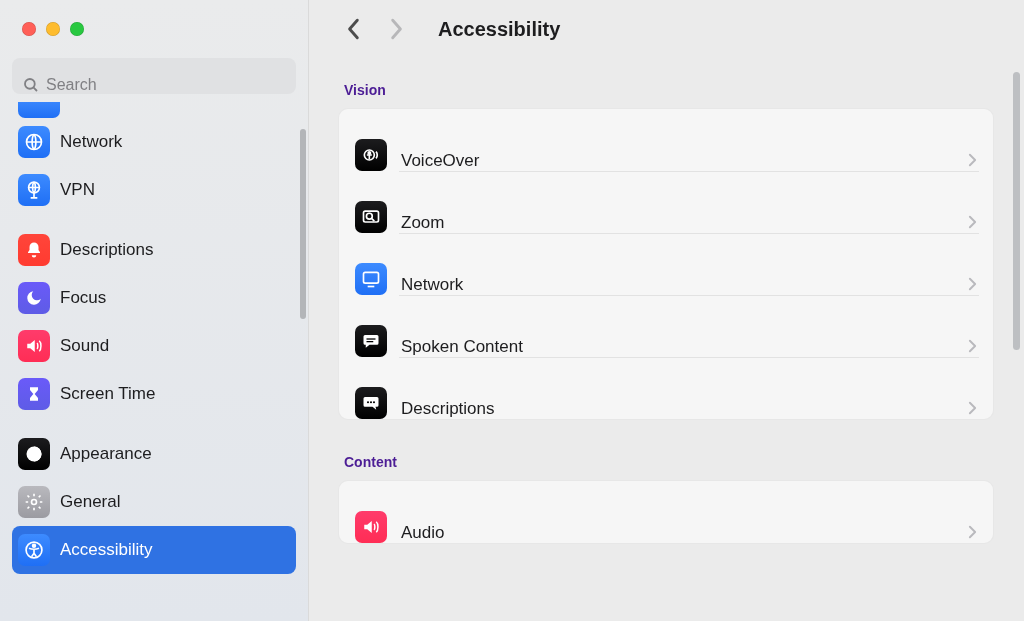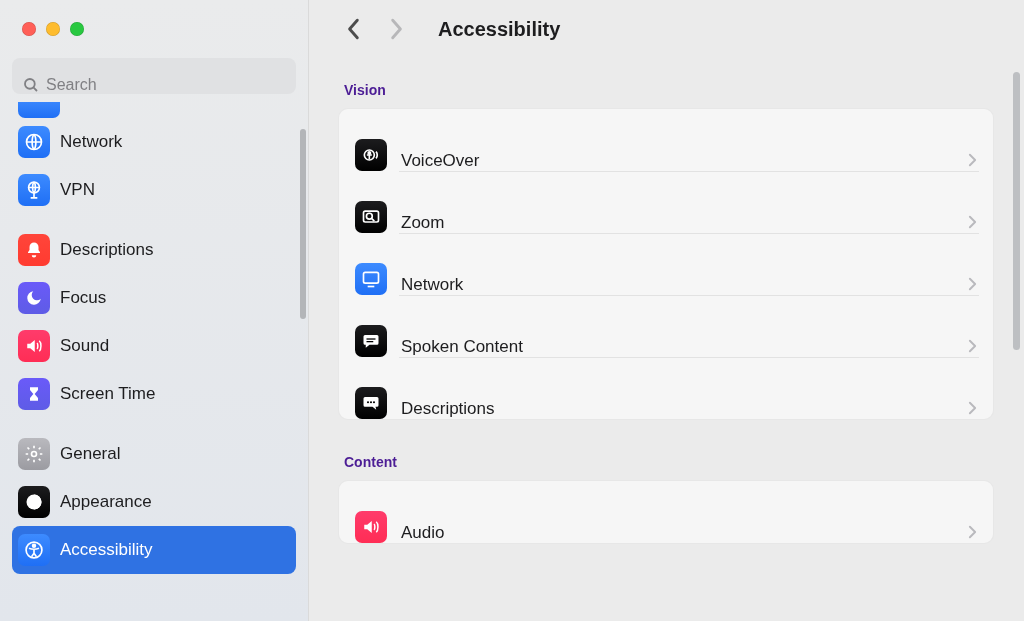--- a/index.html
+++ b/index.html
@@ -138,36 +138,36 @@
           <svg width="16" height="18" viewBox="0 0 24 24" fill="currentColor">
               <path d="M6 2h12v4l-5 6 5 6v4H6v-4l5-6-5-6V2z"></path>
             </svg>
         </div>
         <span class="label">Screen Time</span>
       </div>
     </div>
 
     <div class="nav-group">
       <div class="nav-item">
+        <div class="nav-icon ic-black">
+          <svg width="18" height="18" viewBox="0 0 24 24" fill="currentColor">
+              <circle cx="12" cy="12" r="10" fill="#fff"></circle>
+              <path d="M12 2a10 10 0 0 1 0 20V2z"></path>
+            </svg>
+        </div>
+        <span class="label">Appearance</span>
+      </div>
+      <div class="nav-item">
         <div class="nav-icon ic-gray">
           <svg width="20" height="20" viewBox="0 0 24 24" fill="none" stroke="currentColor" stroke-width="2">
               <circle cx="12" cy="12" r="3"></circle>
               <path d="M12 2v3M12 19v3M4.2 4.2l2.1 2.1M17.7 17.7l2.1 2.1M2 12h3M19 12h3M4.2 19.8l2.1-2.1M17.7 6.3l2.1-2.1"></path>
             </svg>
         </div>
         <span class="label">General</span>
-      </div>
-      <div class="nav-item">
-        <div class="nav-icon ic-black">
-          <svg width="18" height="18" viewBox="0 0 24 24" fill="currentColor">
-              <circle cx="12" cy="12" r="10" fill="#fff"></circle>
-              <path d="M12 2a10 10 0 0 1 0 20V2z"></path>
-            </svg>
-        </div>
-        <span class="label">Appearance</span>
       </div>
       <div class="nav-item selected">
         <div class="nav-icon ic-blue">
           <svg width="20" height="20" viewBox="0 0 24 24" fill="none" stroke="currentColor" stroke-width="2">
               <circle cx="12" cy="12" r="9.5"></circle>
               <circle cx="12" cy="7" r="1.7" fill="currentColor"></circle>
               <path d="M6 10c4 1.5 8 1.5 12 0M12 11v5M12 16l-3 4M12 16l3 4"></path>
             </svg>
         </div>
         <span class="label">Accessibility</span>

